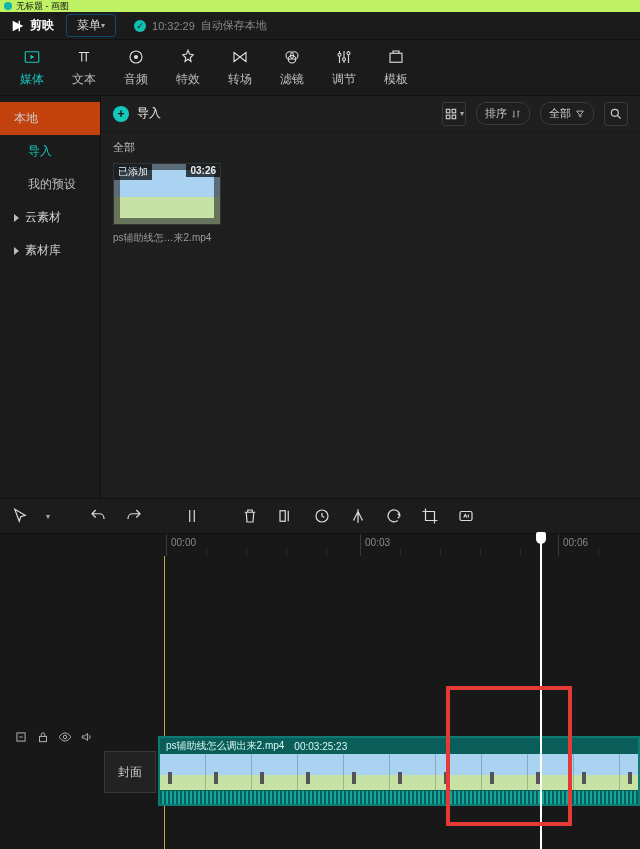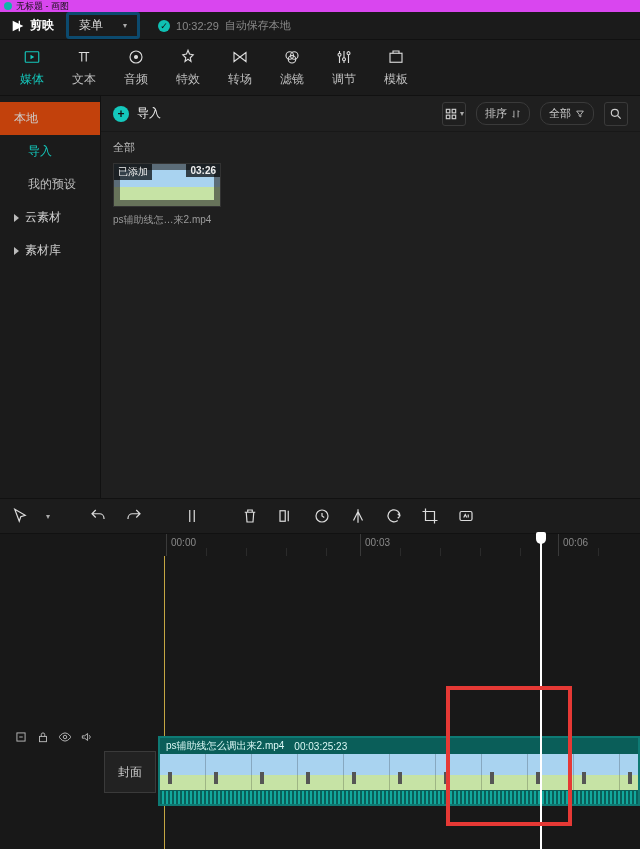--- a/index.html
+++ b/index.html
@@ -1,25 +1,25 @@
 <!DOCTYPE html>
 <html><head>
 <meta charset="utf-8">
 <style>
   * { box-sizing: border-box; margin: 0; padding: 0; }
   html, body { width: 640px; height: 849px; background: #0d0d0d; font-family: "Microsoft YaHei", sans-serif; color: #bfbfbf; overflow: hidden; font-size: 12px; }
   
-  .topstrip { height: 12px; background: #d946ef; display:flex; align-items:center; gap:4px; padding-left:4px; }
+  .topstrip { height: 12px; background: #bef264; display:flex; align-items:center; gap:4px; padding-left:4px; }
   .topstrip .dot { width:8px;height:8px;border-radius:50%;background:#0fb5a8; }
   .topstrip .ttx { color:#111; font-size:9px; }
   
   .titlebar { height: 28px; background:#1b1b1b; display:flex; align-items:center; padding:0 10px; gap:12px; border-bottom:1px solid #111; }
   .logo { display:flex; align-items:center; gap:4px; color:#fff; font-weight:bold; }
   .logo svg { width:16px;height:16px; }
-  .menu-btn { border:3px solid #0c4a6e; border-radius:3px; padding:2px 10px; display:flex; align-items:center; gap:20px; color:#ddd; cursor:pointer; font-size:12px;}
+  .menu-btn { border:1px solid #0c4a6e; border-radius:3px; padding:2px 10px; display:flex; align-items:center; gap:0; color:#ddd; cursor:pointer; font-size:12px;}
   .save-status { display:flex; align-items:center; gap:6px; color:#888; font-size:11px; margin-left:6px;}
   .save-status .okdot { width:12px;height:12px;border-radius:50%;background:#0fc0b3; display:flex;align-items:center;justify-content:center;color:#111;font-size:9px;}
   
   .toolbar { height:56px; background:#1b1b1b; display:flex; padding:0 6px; border-bottom:1px solid #111;}
   .tb-item { width:52px; display:flex; flex-direction:column; align-items:center; justify-content:center; gap:4px; color:#bfbfbf; cursor:pointer; }
   .tb-item .ico { height:20px; display:flex; align-items:center; justify-content:center;}
   .tb-item svg { width:20px; height:18px; stroke:#dcdcdc; fill:none; stroke-width:1.5;}
   .tb-item.active { color:#14c8bc; }
   .tb-item.active svg { stroke:#14c8bc; }
   
@@ -32,21 +32,21 @@
   .content { flex:1; background:#1f1f1f; display:flex; flex-direction:column; border-left:1px solid #111;}
   .content-top { height:36px; display:flex; align-items:center; padding:0 12px; justify-content:space-between; border-bottom:1px solid #181818;}
   .import-btn { display:flex; align-items:center; gap:8px; color:#eee; cursor:pointer;}
   .plus-icon { width:16px;height:16px;border-radius:50%;background:#14c8bc;color:#111;display:flex;align-items:center;justify-content:center;font-weight:bold;font-size:12px;}
   .top-right { display:flex; align-items:center; gap:10px;}
   .pillbtn { border:1px solid #3a3a3a; border-radius:10px; padding:3px 8px; display:flex; align-items:center; gap:4px; color:#ccc; cursor:pointer; font-size:11px;}
   .iconbtn { width:24px;height:24px;border:1px solid #3a3a3a;border-radius:3px;display:flex;align-items:center;justify-content:center;color:#ccc;cursor:pointer;}
   .content-body { flex:1; padding:6px 12px; overflow:hidden;}
   .cat-label { font-size:11px; color:#bbb; margin:2px 0 8px 0;}
   .thumb-card { width:108px; }
-  .thumb-img { width:108px;height:44px; position:relative; border:1px solid #333; background:linear-gradient(#a9d3f0 55%, #c6e3a5 55%); }
+  .thumb-img { width:108px;height:62px; position:relative; border:1px solid #333; background:linear-gradient(#a9d3f0 55%, #c6e3a5 55%); }
   .thumb-img .ui-overlay { position:absolute; inset:0; border:6px solid rgba(40,40,40,.6); }
   .thumb-badge { position:absolute; top:0; left:0; padding:1px 4px; background:rgba(0,0,0,.7); color:#eee; font-size:10px;}
   .thumb-dur { position:absolute; top:0; right:0; padding:1px 4px; background:rgba(0,0,0,.7); color:#eee; font-size:10px;font-weight:bold;}
   .thumb-name { font-size:10px; color:#9a9a9a; margin-top:6px; white-space:nowrap; text-overflow:ellipsis; overflow:hidden;}
   
   .actionbar { height:36px; background:#1c1c1c; display:flex; align-items:center; padding:0 10px; gap:16px; border-top:1px solid #111; border-bottom:1px solid #111;}
   .actionbar .abtn { color:#dcdcdc; cursor:pointer; display:flex; align-items:center; justify-content:center; width:20px; }
   .actionbar .abtn svg { width:18px;height:18px;stroke:#dcdcdc;fill:none;stroke-width:1.6;}
   .chev { font-size:8px; color:#aaa; }
   

